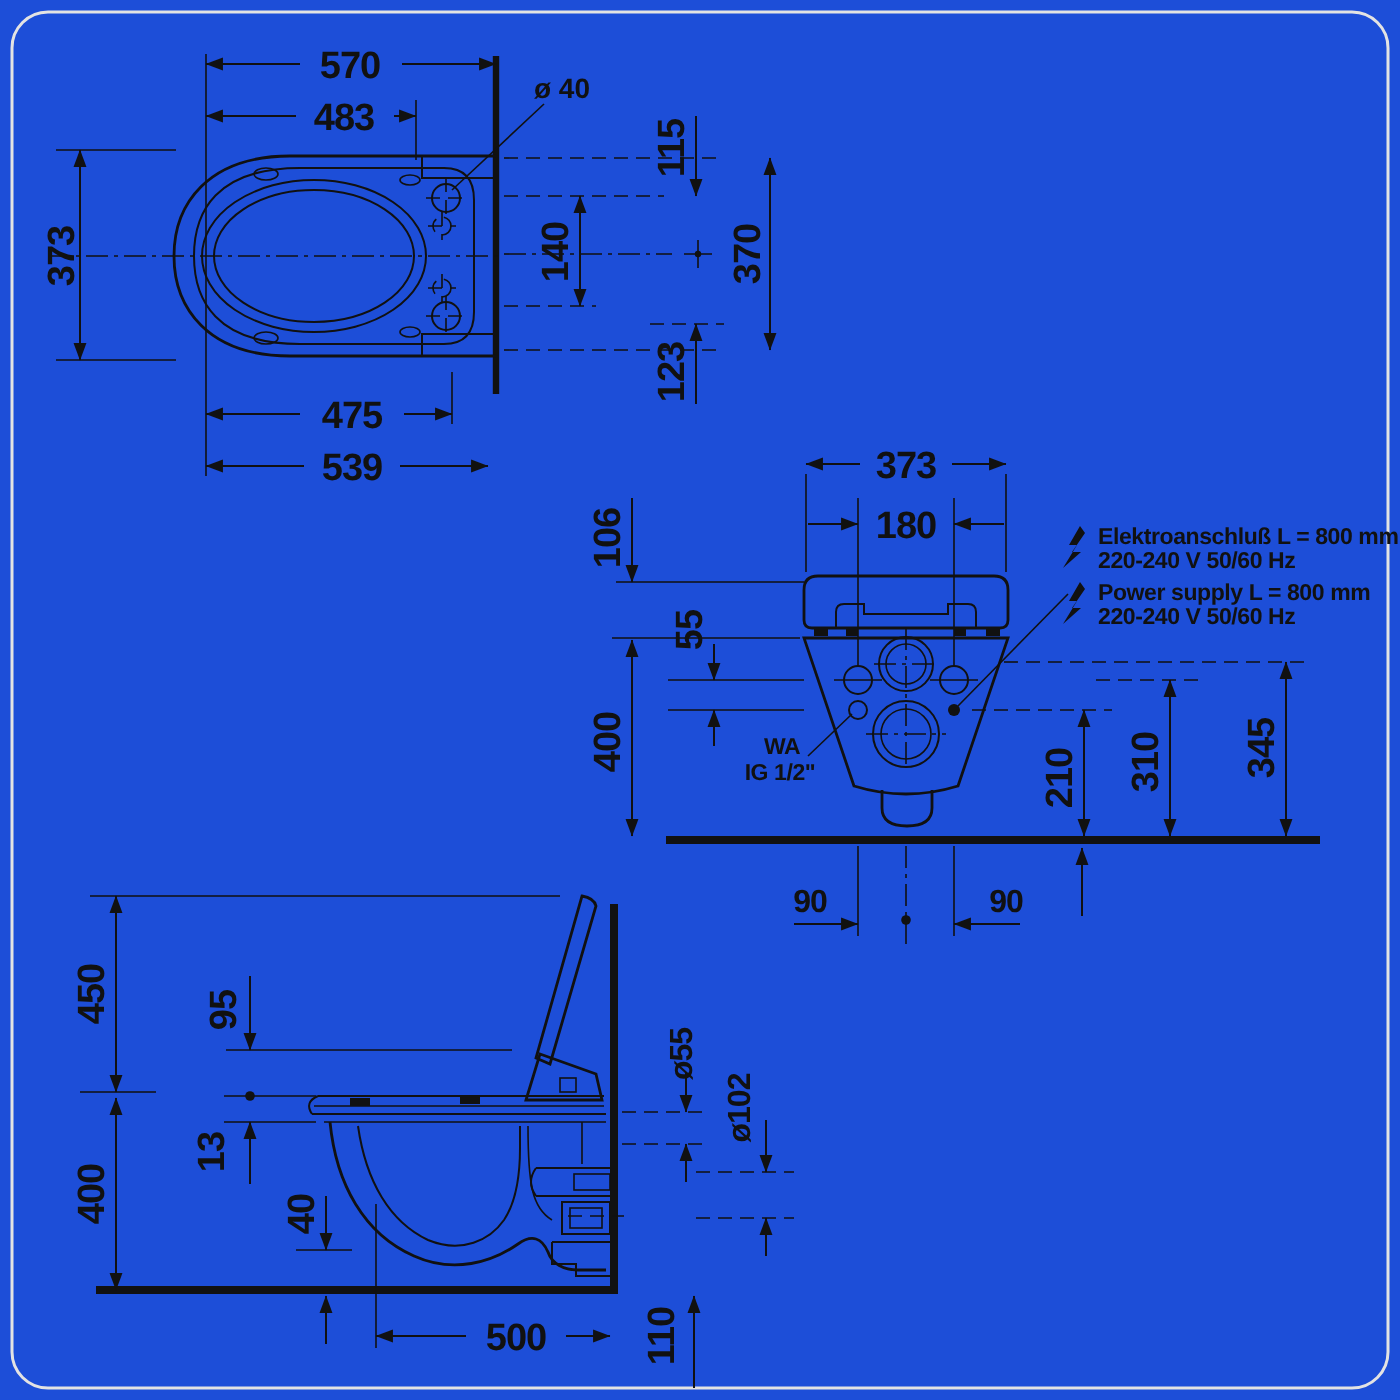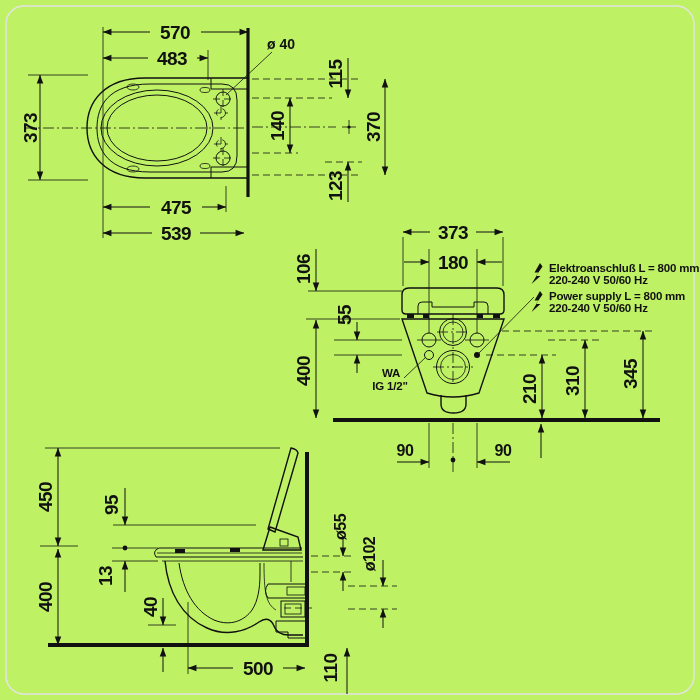--- a/index.html
+++ b/index.html
@@ -1,16 +1,16 @@
 <!DOCTYPE html>
 <html><head>
 <meta charset="utf-8">
 <style>
   html,body{margin:0;padding:0;background:#fff;}
-  #stage{position:relative;width:700px;height:700px;background:#bef264;overflow:hidden;}
+  #stage{position:relative;width:700px;height:700px;background:#1d4ed8;overflow:hidden;}
   svg{position:absolute;left:0;top:0;}
   text{font-family:"Liberation Sans","DejaVu Sans",sans-serif;font-weight:bold;fill:#111;}
   .t19{font-size:19px;letter-spacing:-0.5px;}
   .t16{font-size:16px;letter-spacing:-0.5px;}
   .t14{font-size:14px;}
   .t11{font-size:11.5px;letter-spacing:-0.2px;}
   .s  {stroke:#111;stroke-width:1;fill:none;}
   .s8 {stroke:#111;stroke-width:0.8;fill:none;}
   .s14{stroke:#111;stroke-width:1.4;fill:none;}
   .thk{stroke:#111;stroke-width:4;fill:none;}

